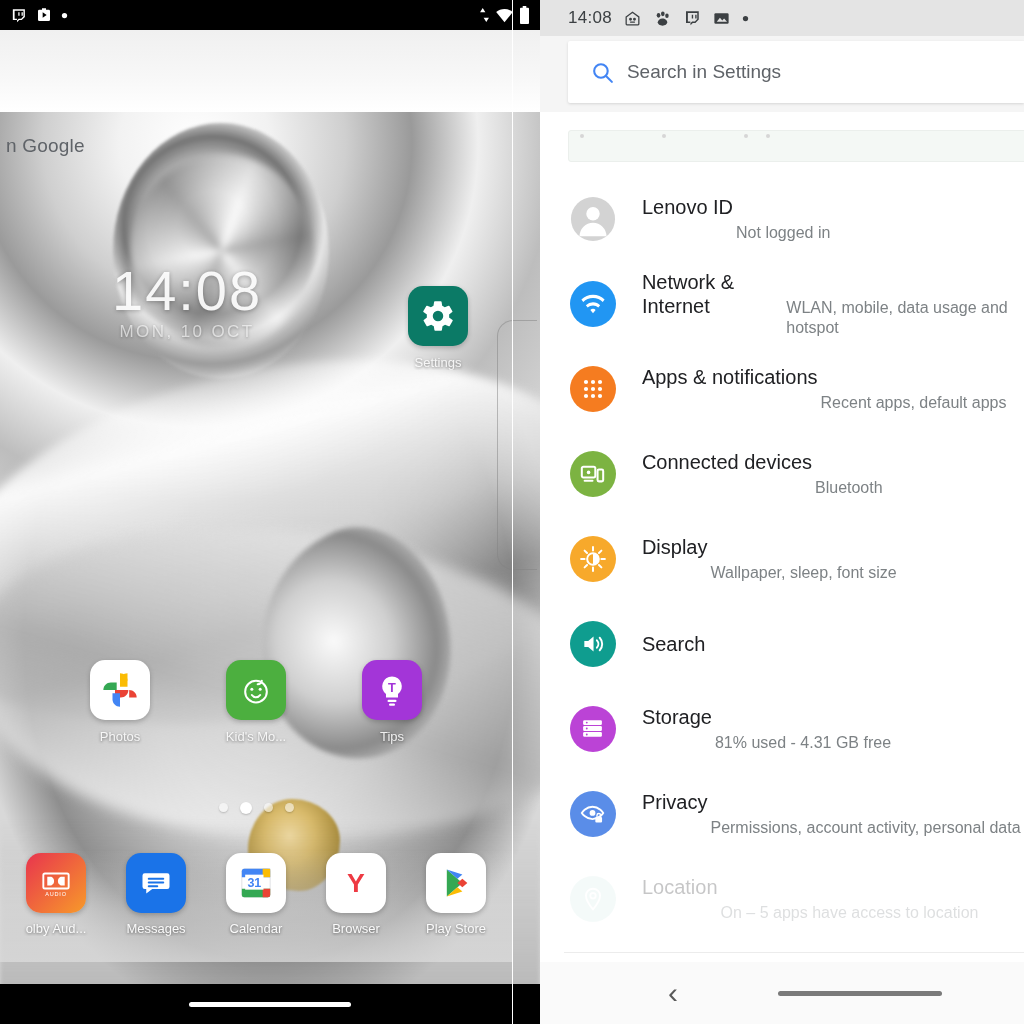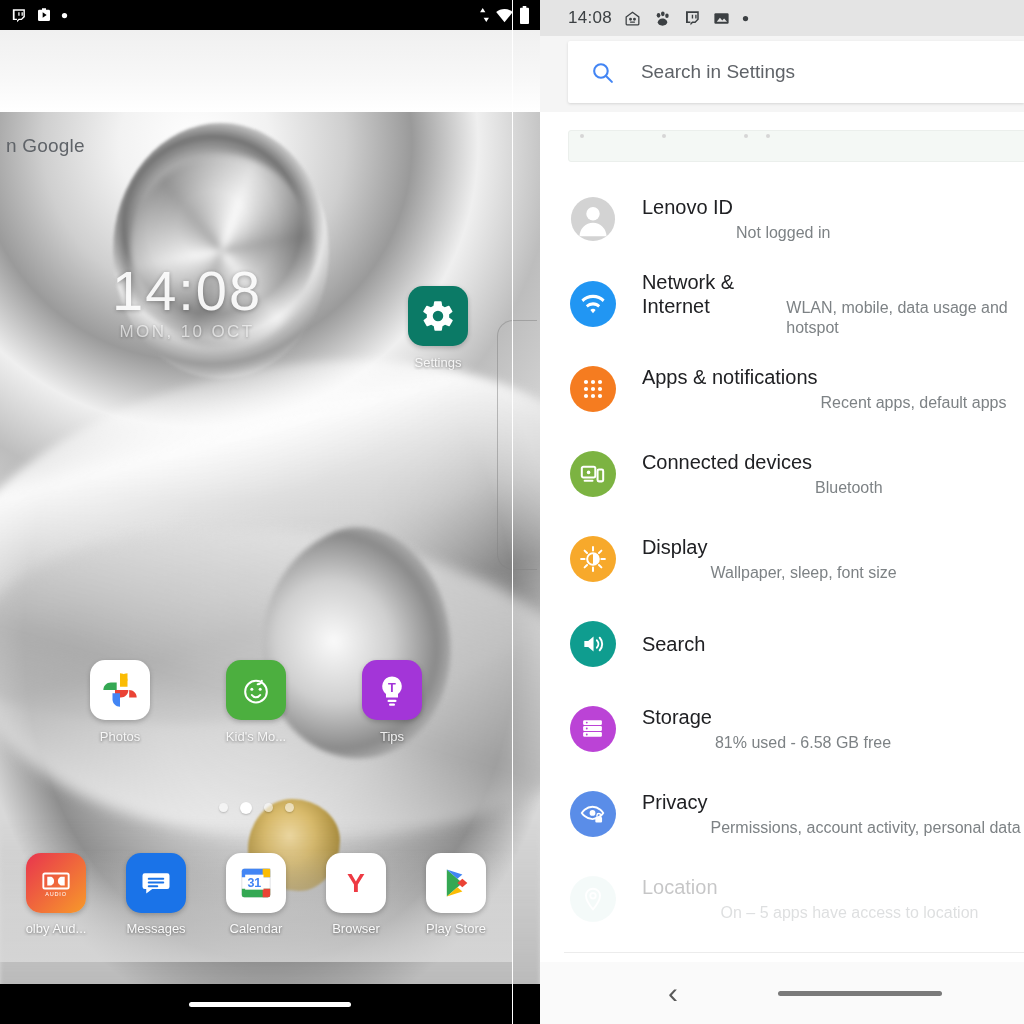--- a/index.html
+++ b/index.html
@@ -107,21 +107,21 @@
   .statusbar-right { position:absolute; left:0; top:0; width:100%; height:36px;
                      background:#e4e4e4; display:flex; align-items:center;
                      padding:0 0 0 28px; gap:11px; z-index:20; }
   .sbr-time { font-size:17px; color:#3c4043; letter-spacing:.3px; }
 
   .search-wrap { position:absolute; left:0; top:36px; width:100%; height:76px;
                  background:#f5f5f5; z-index:15; padding-left:28px; }
   .search-bar { height:62px; margin-top:5px; background:#fff;
                 border-radius:2px 0 0 2px;
                 box-shadow:0 1px 3px rgba(0,0,0,.13);
-                display:flex; align-items:center; padding:0 22px; gap:26px; }
+                display:flex; align-items:center; padding:0 22px; gap:12px; }
   .search-text { font-size:19px; color:#5f6368; }
 
   
   .ghost-card { position:absolute; left:28px; top:130px; width:520px; height:32px;
                 background:#f4f8f5; border:1px solid #ebefec;
                 border-radius:3px; z-index:8; }
   .ghost-dots { position:absolute; left:40px; top:134px; display:flex; gap:78px;
                 z-index:9; }
   .ghost-dot { width:4px; height:4px; border-radius:50%; background:#d6d6d6; }
 
@@ -495,21 +495,21 @@
             <rect x="3" y="4" width="18" height="4.6" rx="1.2"></rect>
             <rect x="3" y="9.7" width="18" height="4.6" rx="1.2"></rect>
             <rect x="3" y="15.4" width="18" height="4.6" rx="1.2"></rect>
             <circle cx="6.5" cy="6.3" r=".9" fill="#bb43d6"></circle>
             <circle cx="6.5" cy="12" r=".9" fill="#bb43d6"></circle>
             <circle cx="6.5" cy="17.7" r=".9" fill="#bb43d6"></circle>
           </svg>
         </div>
         <div class="s-text">
           <span class="s-title">Storage</span>
-          <span class="s-sub">81% used - 6.58 GB free</span>
+          <span class="s-sub">81% used - 4.31 GB free</span>
         </div>
       </div>
 
       <div class="s-item">
         <div class="s-icon" style="background:#5a8de8;">
           <svg width="27" height="27" viewBox="0 0 24 24" fill="none" stroke="#fff" stroke-width="1.7">
             <path d="M2.5 11.5S6 6 12 6s9.5 5.5 9.5 5.5S18 17 12 17s-9.5-5.5-9.5-5.5z"></path>
             <circle cx="12" cy="11.5" r="2.6" fill="#fff" stroke="none"></circle>
             <rect x="14.5" y="15" width="6" height="5" rx="1" fill="#fff" stroke="none"></rect>
             <path d="M16 15v-1.4a1.6 1.6 0 013.2 0V15" stroke-width="1.2"></path>

